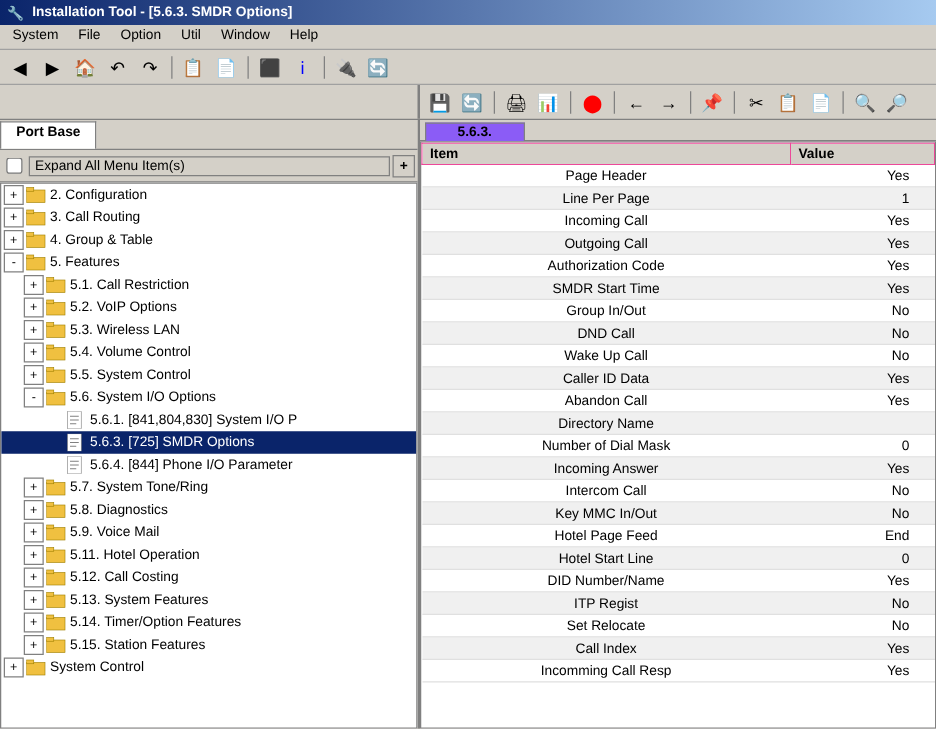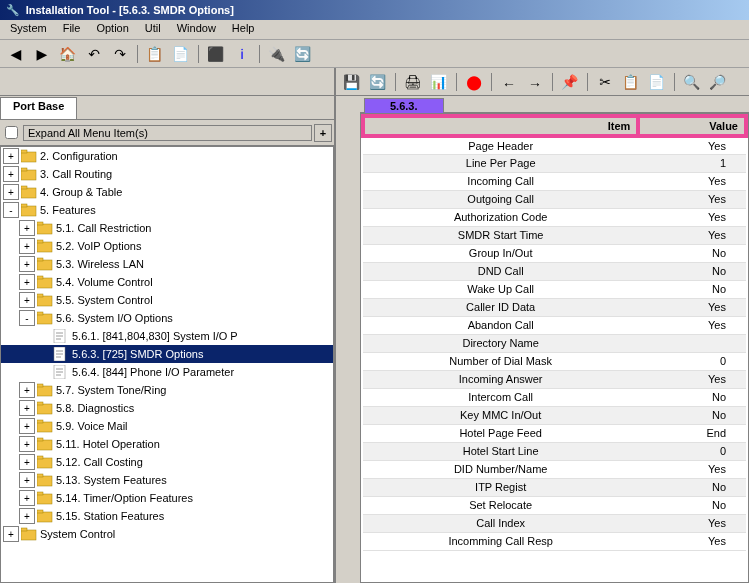--- a/index.html
+++ b/index.html
@@ -179,25 +179,25 @@
       background: white;
       border: 1px solid #808080;
       margin: 0;
     }
     table {
       width: 100%;
       border-collapse: collapse;
     }
     thead th {
       background: #d4d0c8;
-      border: 4px solid #ec4899;
+      border: 1px solid #ec4899;
       padding: 2px 6px;
       font-size: 11px;
       font-weight: bold;
-      text-align: right;
+      text-align: left;
       position: sticky;
       top: 0;
     }
     tbody td {
       border-bottom: 1px solid #e0e0e0;
       padding: 1px 6px;
       font-size: 11px;
       height: 18px;
       text-align: center;
     }
@@ -266,21 +266,21 @@
       <div class="toolbar-separator"></div>
       <button class="toolbar-btn">✂</button>
       <button class="toolbar-btn">📋</button>
       <button class="toolbar-btn">📄</button>
       <div class="toolbar-separator"></div>
       <button class="toolbar-btn">🔍</button>
       <button class="toolbar-btn">🔎</button>
     </div>
   </div>
 
-  <div class="main-area" style="height:calc(100% - 28px);gap:24px;">
+  <div class="main-area" style="height:calc(100% - 28px);">
 
     <div class="left-panel">
 
       <div class="left-panel-header">
         <div class="tab-btn active">Port Base</div>
       </div>
 
       <div class="left-toolbar">
         <input type="checkbox" style="margin: 0px 3px;">
         <button class="expand-btn">Expand All Menu Item(s)</button>

